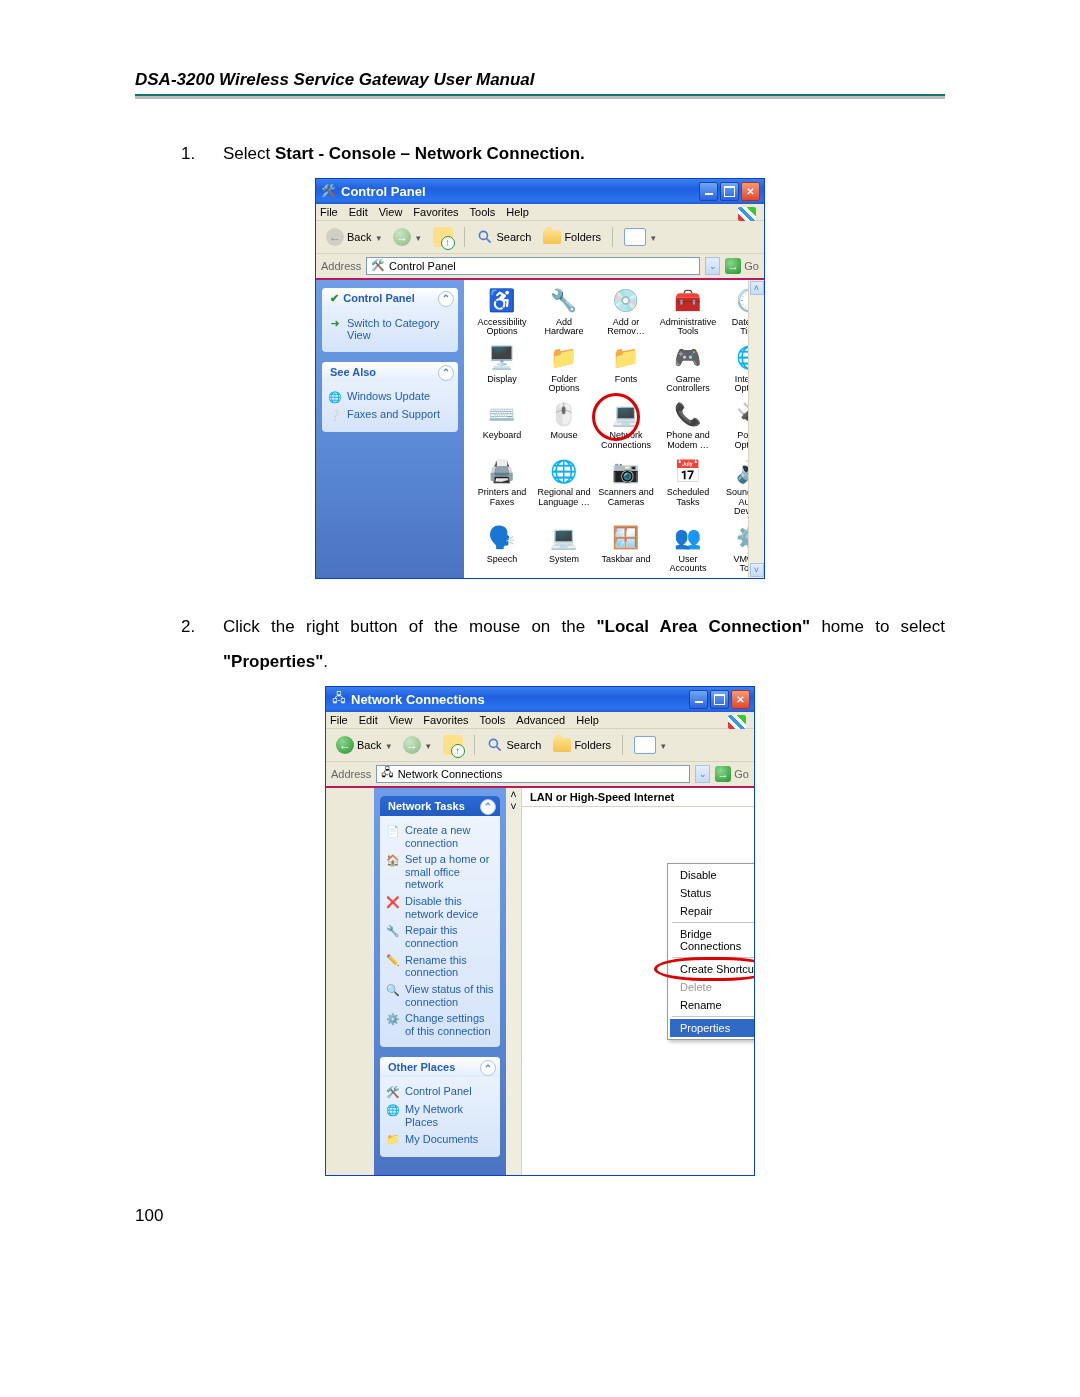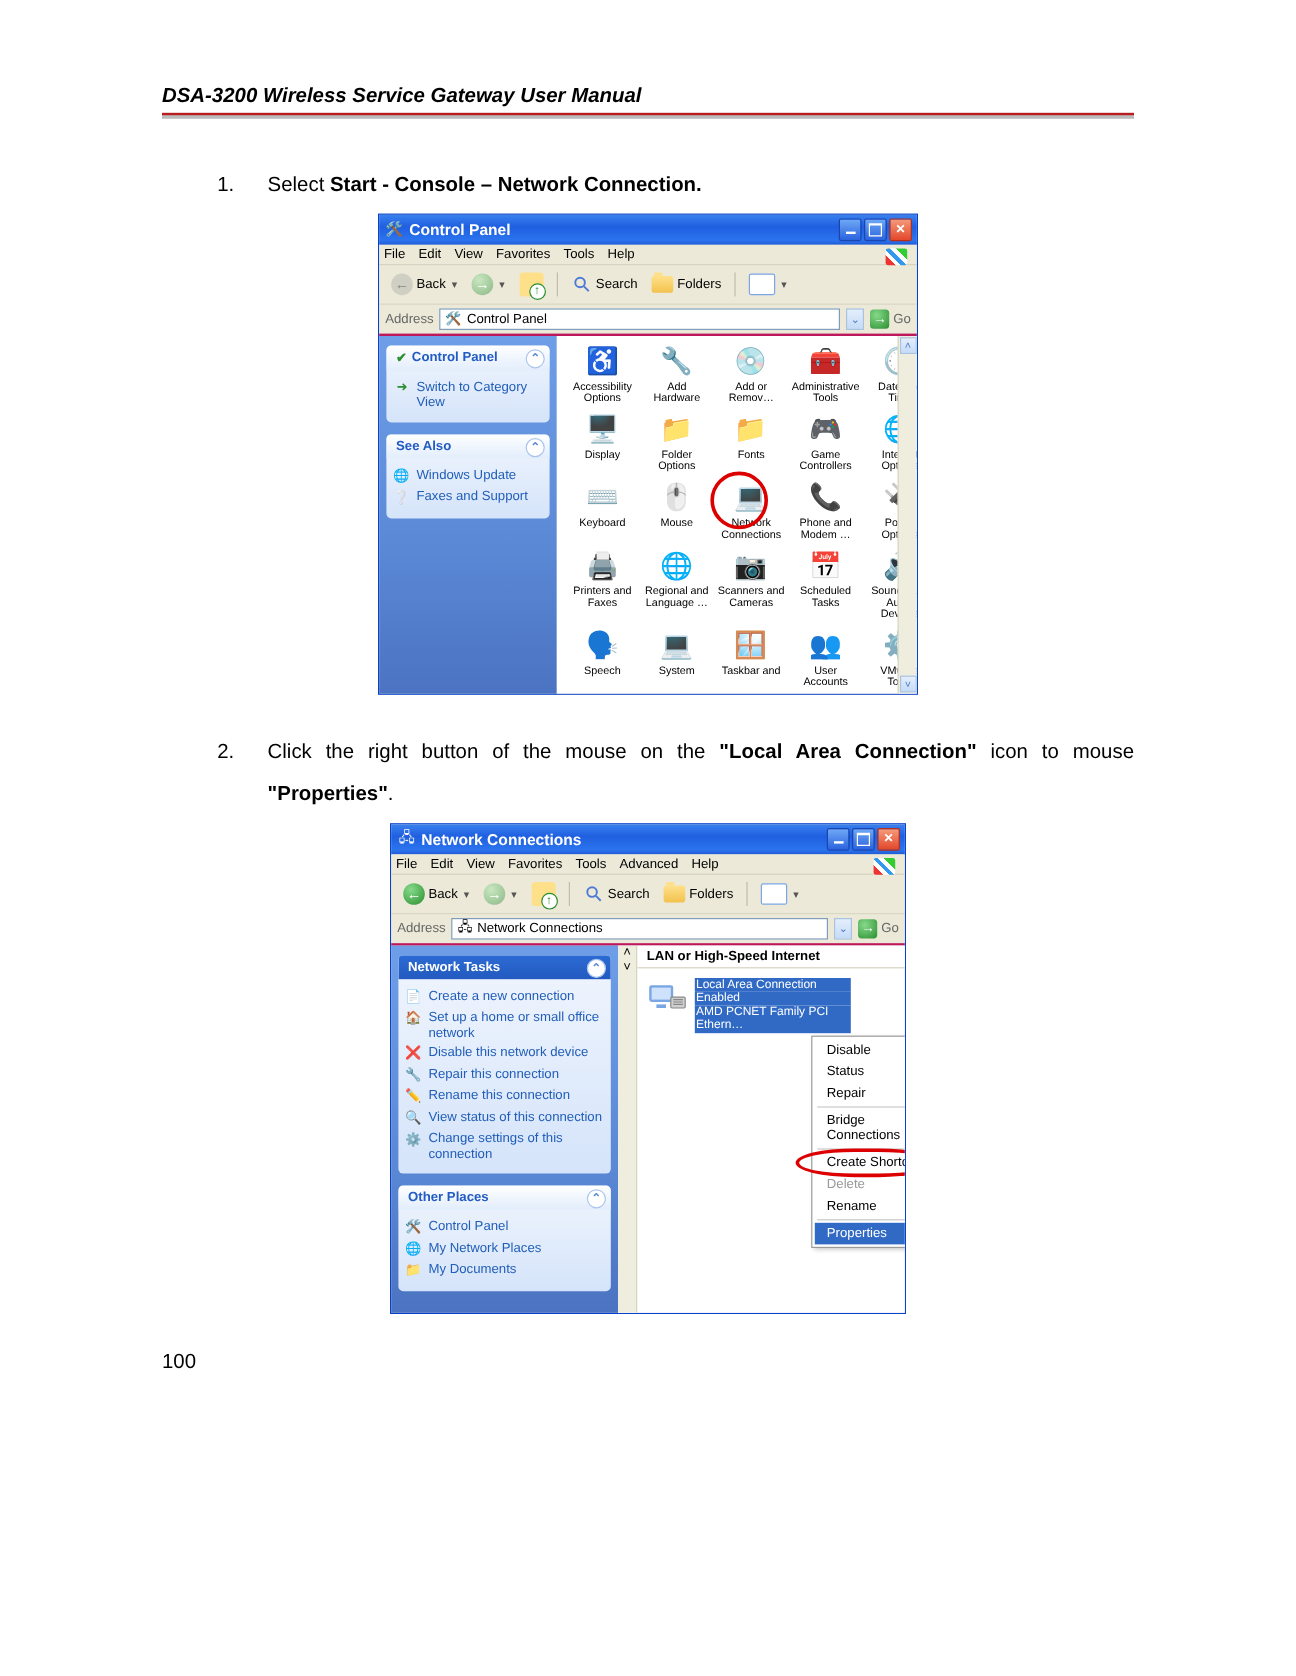--- a/index.html
+++ b/index.html
@@ -12,21 +12,21 @@
     colordominee: #000;
   }
   .page {
     padding: 70px 135px 40px 135px;
   }
   .runhead {
     font-weight: bold;
     font-style: italic;
     font-size: 17px;
     padding-bottom: 4px;
-    border-bottom: 2px solid #b91c1c;
+    border-bottom: 2px solid #0f766e;
     box-shadow: 0 3px 0 #bbb;
     margin-bottom: 40px;
   }
   .section-heading {
     font-family: Arial, sans-serif;
     font-weight: bold;
     font-size: 30px;
     margin: 0 0 18px 46px;
   }
   .list-item {
@@ -443,21 +443,21 @@
             <div class="track"></div>
             <div class="arr">˅</div>
           </div>
         </div>
       </div>
     </div>
   </div>
 
   <div class="list-item" style="margin-top:28px;">
     <span class="num">2.</span>
-    <span>Click the right button of the mouse on the </span><b>"Local Area Connection"</b><span> icon to mouse </span><b>"Properties"</b><span>.</span>
+    <span>Click the right button of the mouse on the </span><b>"Local Area Connection"</b><span> home to select </span><b>"Properties"</b><span>.</span>
   </div>
 
   <div class="screenshot">
     <div class="xp-window" style="width:430px;">
       <div class="xp-titlebar">
         <span class="title-icon">🖧</span>
         <span class="title-text">Network Connections</span>
         <div class="xp-ctrls">
           <div class="xp-ctrl min"></div>
           <div class="xp-ctrl max"></div>
@@ -518,21 +518,21 @@
           <span>🖧</span>
           <span>Network Connections</span>
         </div>
         <div class="addr-drop">⌄</div>
         <div class="xp-go">
           <span class="go-ic">→</span>
           <span>Go</span>
         </div>
       </div>
       <div class="xp-body">
-        <div class="xp-sidebar" style="width:189px;">
+        <div class="xp-sidebar" style="width:132px;margin-left:48px;">
           <div class="side-box">
             <div class="side-head blue-head">
               <span>Network Tasks</span>
               <span class="coll">⌃</span>
             </div>
             <div class="side-body" id="nc-tasks">
                 <div class="side-item">
                   <span class="si">📄</span>
                   <span>Create a new connection</span>
                 </div>
@@ -586,38 +586,20 @@
         <div class="xp-content" style="display:flex;flex-direction:column;">
           <div style="display:flex;flex:1;">
             <div class="nc-left-scroll">
               <div class="arr">˄</div>
               <div class="track"></div>
               <div class="arr">˅</div>
             </div>
             <div style="flex:1;margin-left:16px;">
               <div class="nc-head">LAN or High-Speed Internet</div>
               <div class="nc-area">
-                <div class="lac">
-                  <span class="nic-ic">
-                    <svg viewBox="0 0 34 32">
-                        <rect x="2" y="6" width="20" height="14" rx="2" fill="#7aa7e3"></rect>
-                        <rect x="4" y="8" width="16" height="10" fill="#cfe2fb"></rect>
-                        <rect x="8" y="22" width="8" height="3" fill="#7aa7e3"></rect>
-                        <rect x="20" y="16" width="12" height="9" rx="1" fill="#cfcfcf" stroke="#888"></rect>
-                        <line x1="22" y1="18" x2="30" y2="18" stroke="#888"></line>
-                        <line x1="22" y1="20" x2="30" y2="20" stroke="#888"></line>
-                        <line x1="22" y1="22" x2="30" y2="22" stroke="#888"></line>
-                      </svg>
-                  </span>
-                  <div class="txt">
-                    <div class="sel">Local Area Connection</div>
-                    <div class="sel">Enabled</div>
-                    <div class="sel">AMD PCNET Family PCI Ethern…</div>
-                  </div>
-                </div>
                 <div class="ctx-menu" id="ctx">
                     <div class="mi">Disable</div>
                     <div class="mi bold">Status</div>
                     <div class="mi">Repair</div>
                     <hr>
                     <div class="mi">Bridge Connections</div>
                     <hr>
                     <div class="mi">Create Shortcut</div>
                     <div class="mi dis">Delete</div>
                     <div class="mi">Rename</div>

